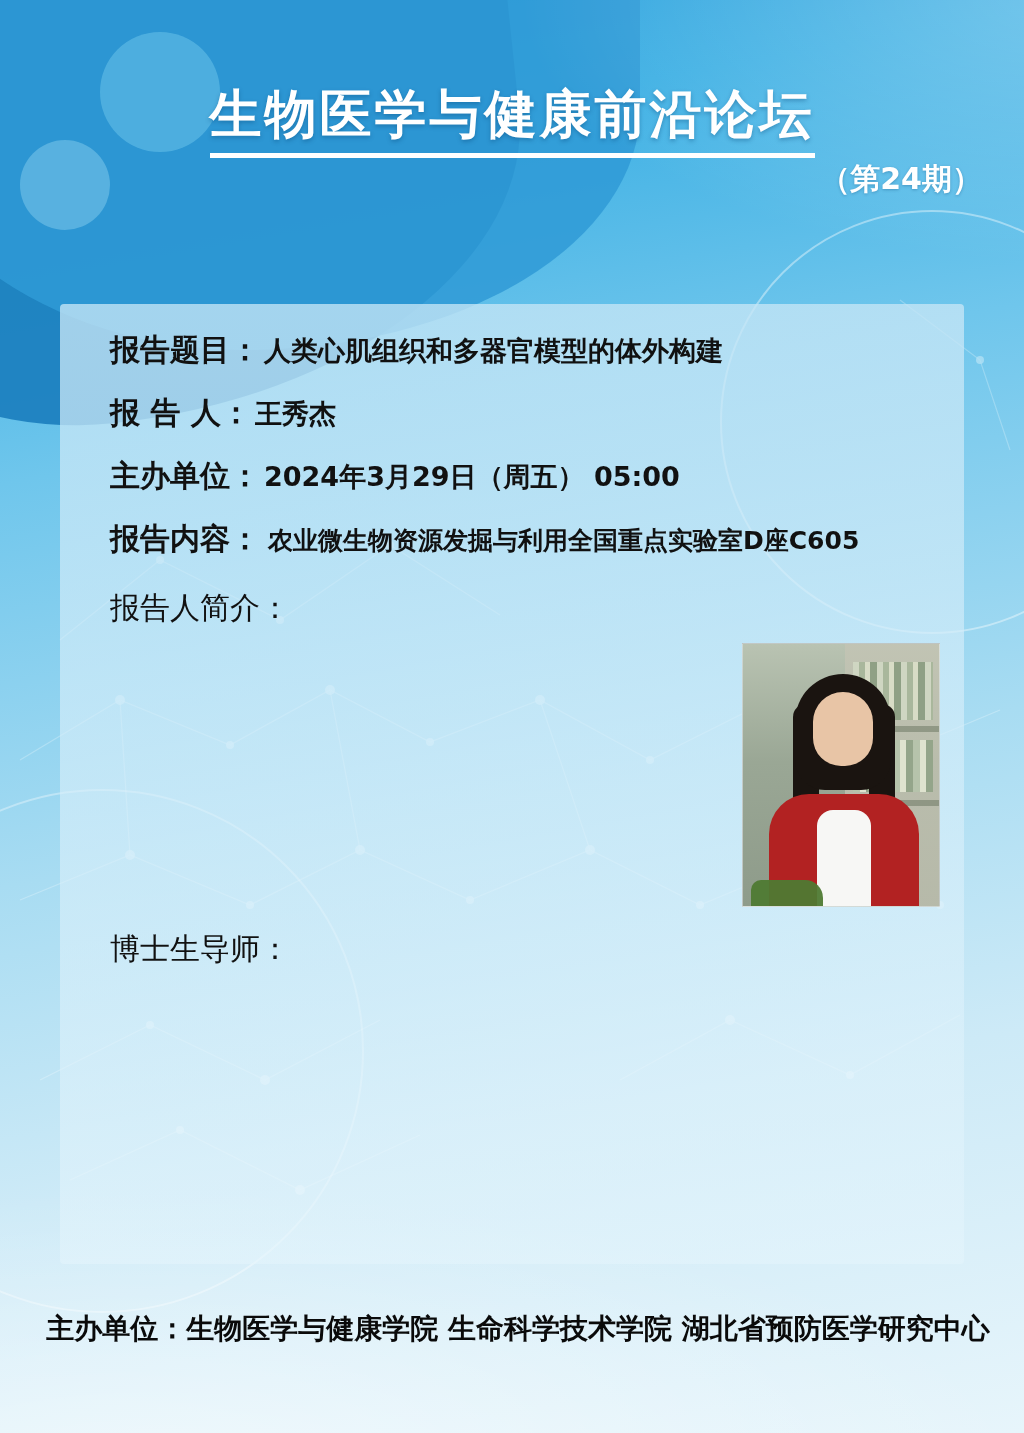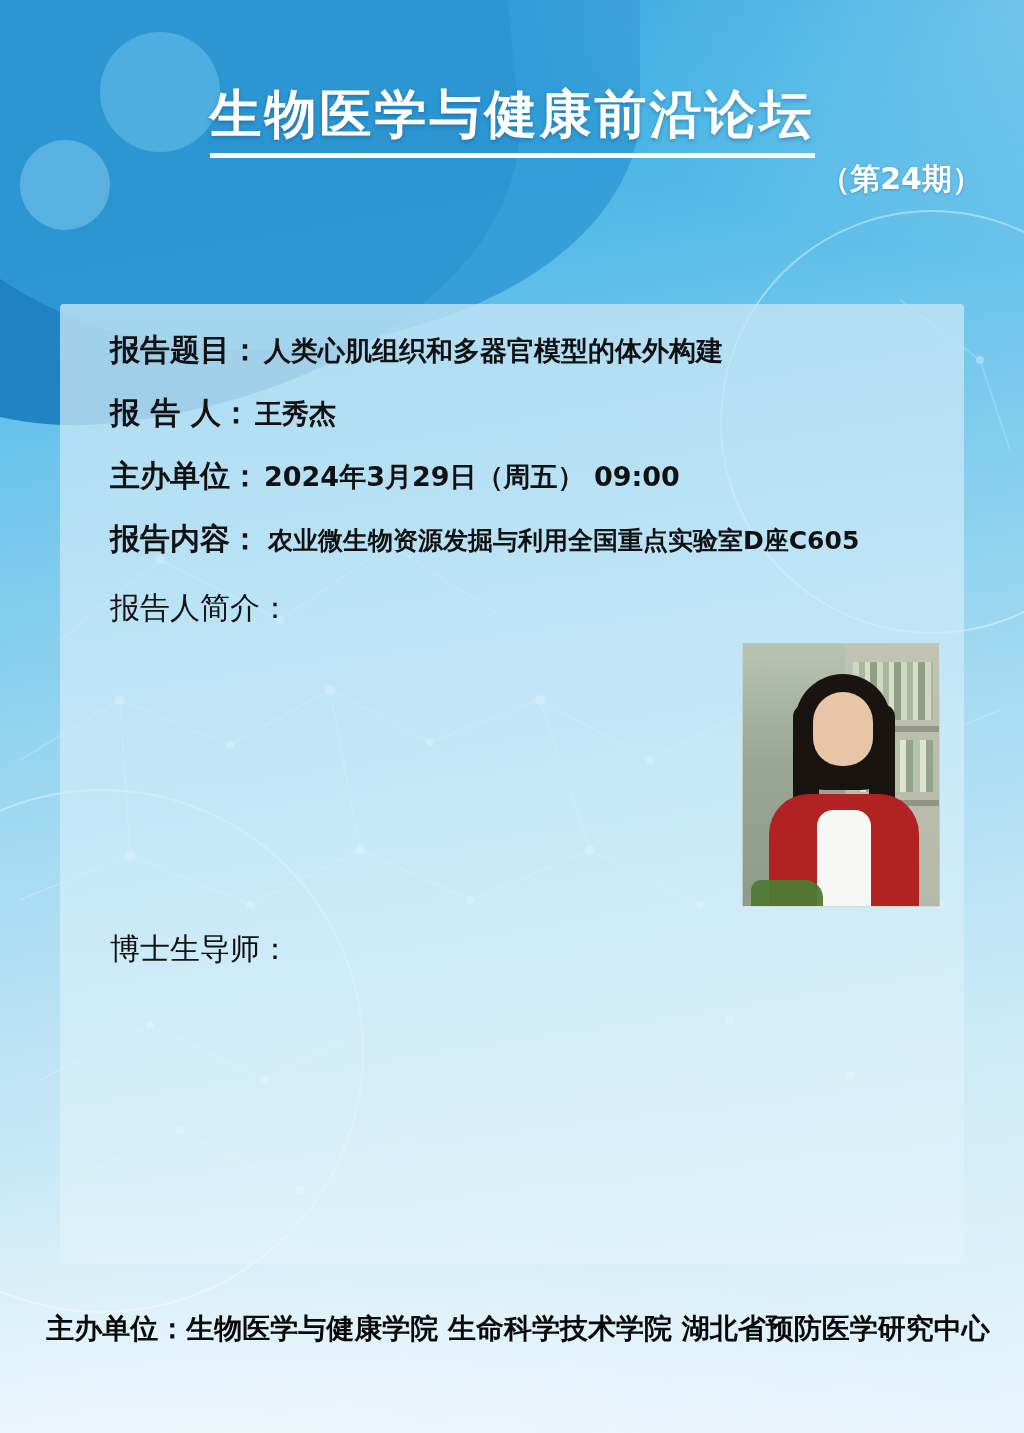--- a/index.html
+++ b/index.html
@@ -398,21 +398,21 @@
       <span class="field-value medium">人类心肌组织和多器官模型的体外构建</span>
     </div>
 
     <div class="field">
       <span class="field-label">报  告  人：</span>
       <span class="field-value medium">王秀杰</span>
     </div>
 
     <div class="field">
       <span class="field-label">主办单位：</span>
-      <span class="field-value medium">2024年3月29日（周五） 09:00</span>
+      <span class="field-value medium">2024年3月29日（周五） 05:00</span>
     </div>
 
     <div class="field">
       <span class="field-label">报告内容：</span>
       <span class="field-value small">农业微生物资源发掘与利用全国重点实验室D座C605</span>
     </div>
 
     <div class="section-title">报告人简介：</div>
 
     <div class="bio-block">

